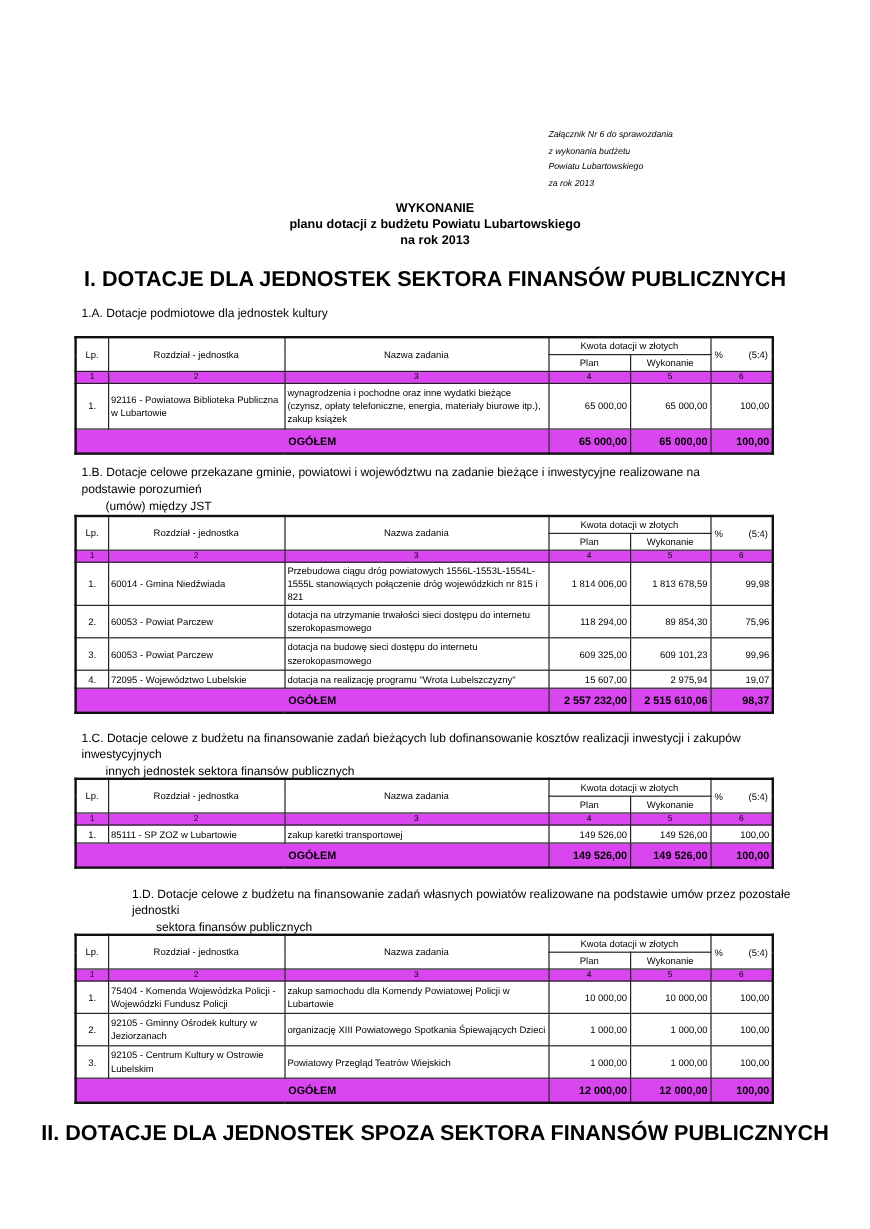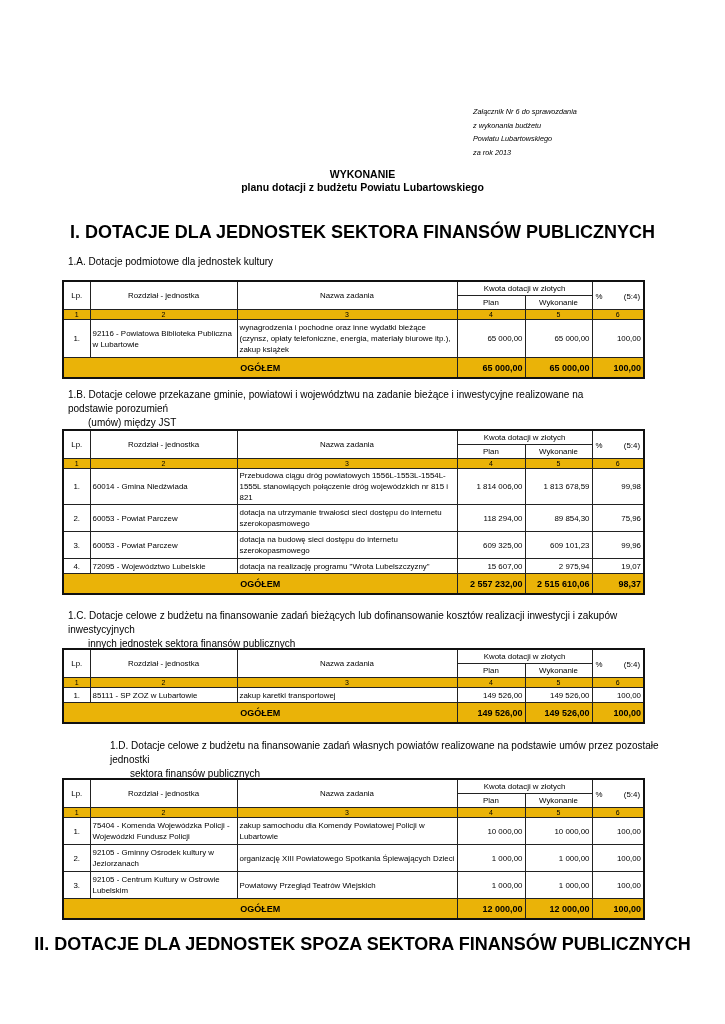--- a/index.html
+++ b/index.html
@@ -1,26 +1,26 @@
 <!DOCTYPE html>
 <html><head>
 <meta charset="utf-8">
 <style>
   html, body { margin:0; padding:0; background:#ffffff; }
   body { width:725px; height:1024px; position:relative; font-family:"Liberation Sans", sans-serif; color:#000; overflow:hidden; }
-  .annex { position:absolute; left:457px; top:105px; font-size:7.3px; font-style:italic; line-height:13.5px;margin-left:16px; }
+  .annex { position:absolute; left:457px; top:105px; font-size:7.3px; font-style:italic; line-height:13.5px; }
   .title { position:absolute; left:0; width:725px; text-align:center; font-weight:bold; font-size:10.5px; line-height:13px; top:168px; }
   .section-h { position:absolute; left:0; width:725px; text-align:center; font-weight:bold; font-size:18px; }
   .sub { position:absolute; left:68px; font-size:10px; line-height:14px; width:560px; }
   .sub .ind { padding-left:20px; display:block; }
   table.t { position:absolute; left:62px; width:581px; border-collapse:collapse; table-layout:fixed; font-size:7.9px; border:2px solid #111; }
   table.t td { border:1px solid #222; padding:0 2px; vertical-align:middle; }
   .c { text-align:center; }
   .r { text-align:right; }
-  .orange { background:#eab308; }
+  .orange { background:#d946ef; }
   .hdr td { height:13px; }
   .num td { height:9px; font-size:7px; text-align:center; padding:0; }
   .tot td { font-weight:bold; font-size:9px; height:19px; }
   .lh { line-height:11px; }
   .pct { position:relative; }
   .pct .a { position:absolute; left:3px; top:50%; transform:translateY(-50%); }
   .pct .b { position:absolute; right:3px; top:50%; transform:translateY(-50%); }
 </style>
 </head>
 <body>
@@ -28,20 +28,21 @@
 <div class="annex">
   <div>Załącznik Nr 6  do sprawozdania</div>
   <div>z wykonania budżetu</div>
   <div>Powiatu Lubartowskiego</div>
   <div>za rok 2013</div>
 </div>
 
 <div class="title">
   <div>WYKONANIE</div>
   <div>planu dotacji z budżetu Powiatu Lubartowskiego</div>
+  <div>na rok 2013</div>
 </div>
 
 <div class="section-h" style="top:222px;">I.  DOTACJE DLA JEDNOSTEK SEKTORA FINANSÓW PUBLICZNYCH</div>
 
 <div class="sub" style="top:255px;">
   <span>1.A.  Dotacje podmiotowe dla jednostek kultury</span>
 </div>
 <table class="t" style="top:280px;">
   <colgroup>
       <col style="width:27px">

